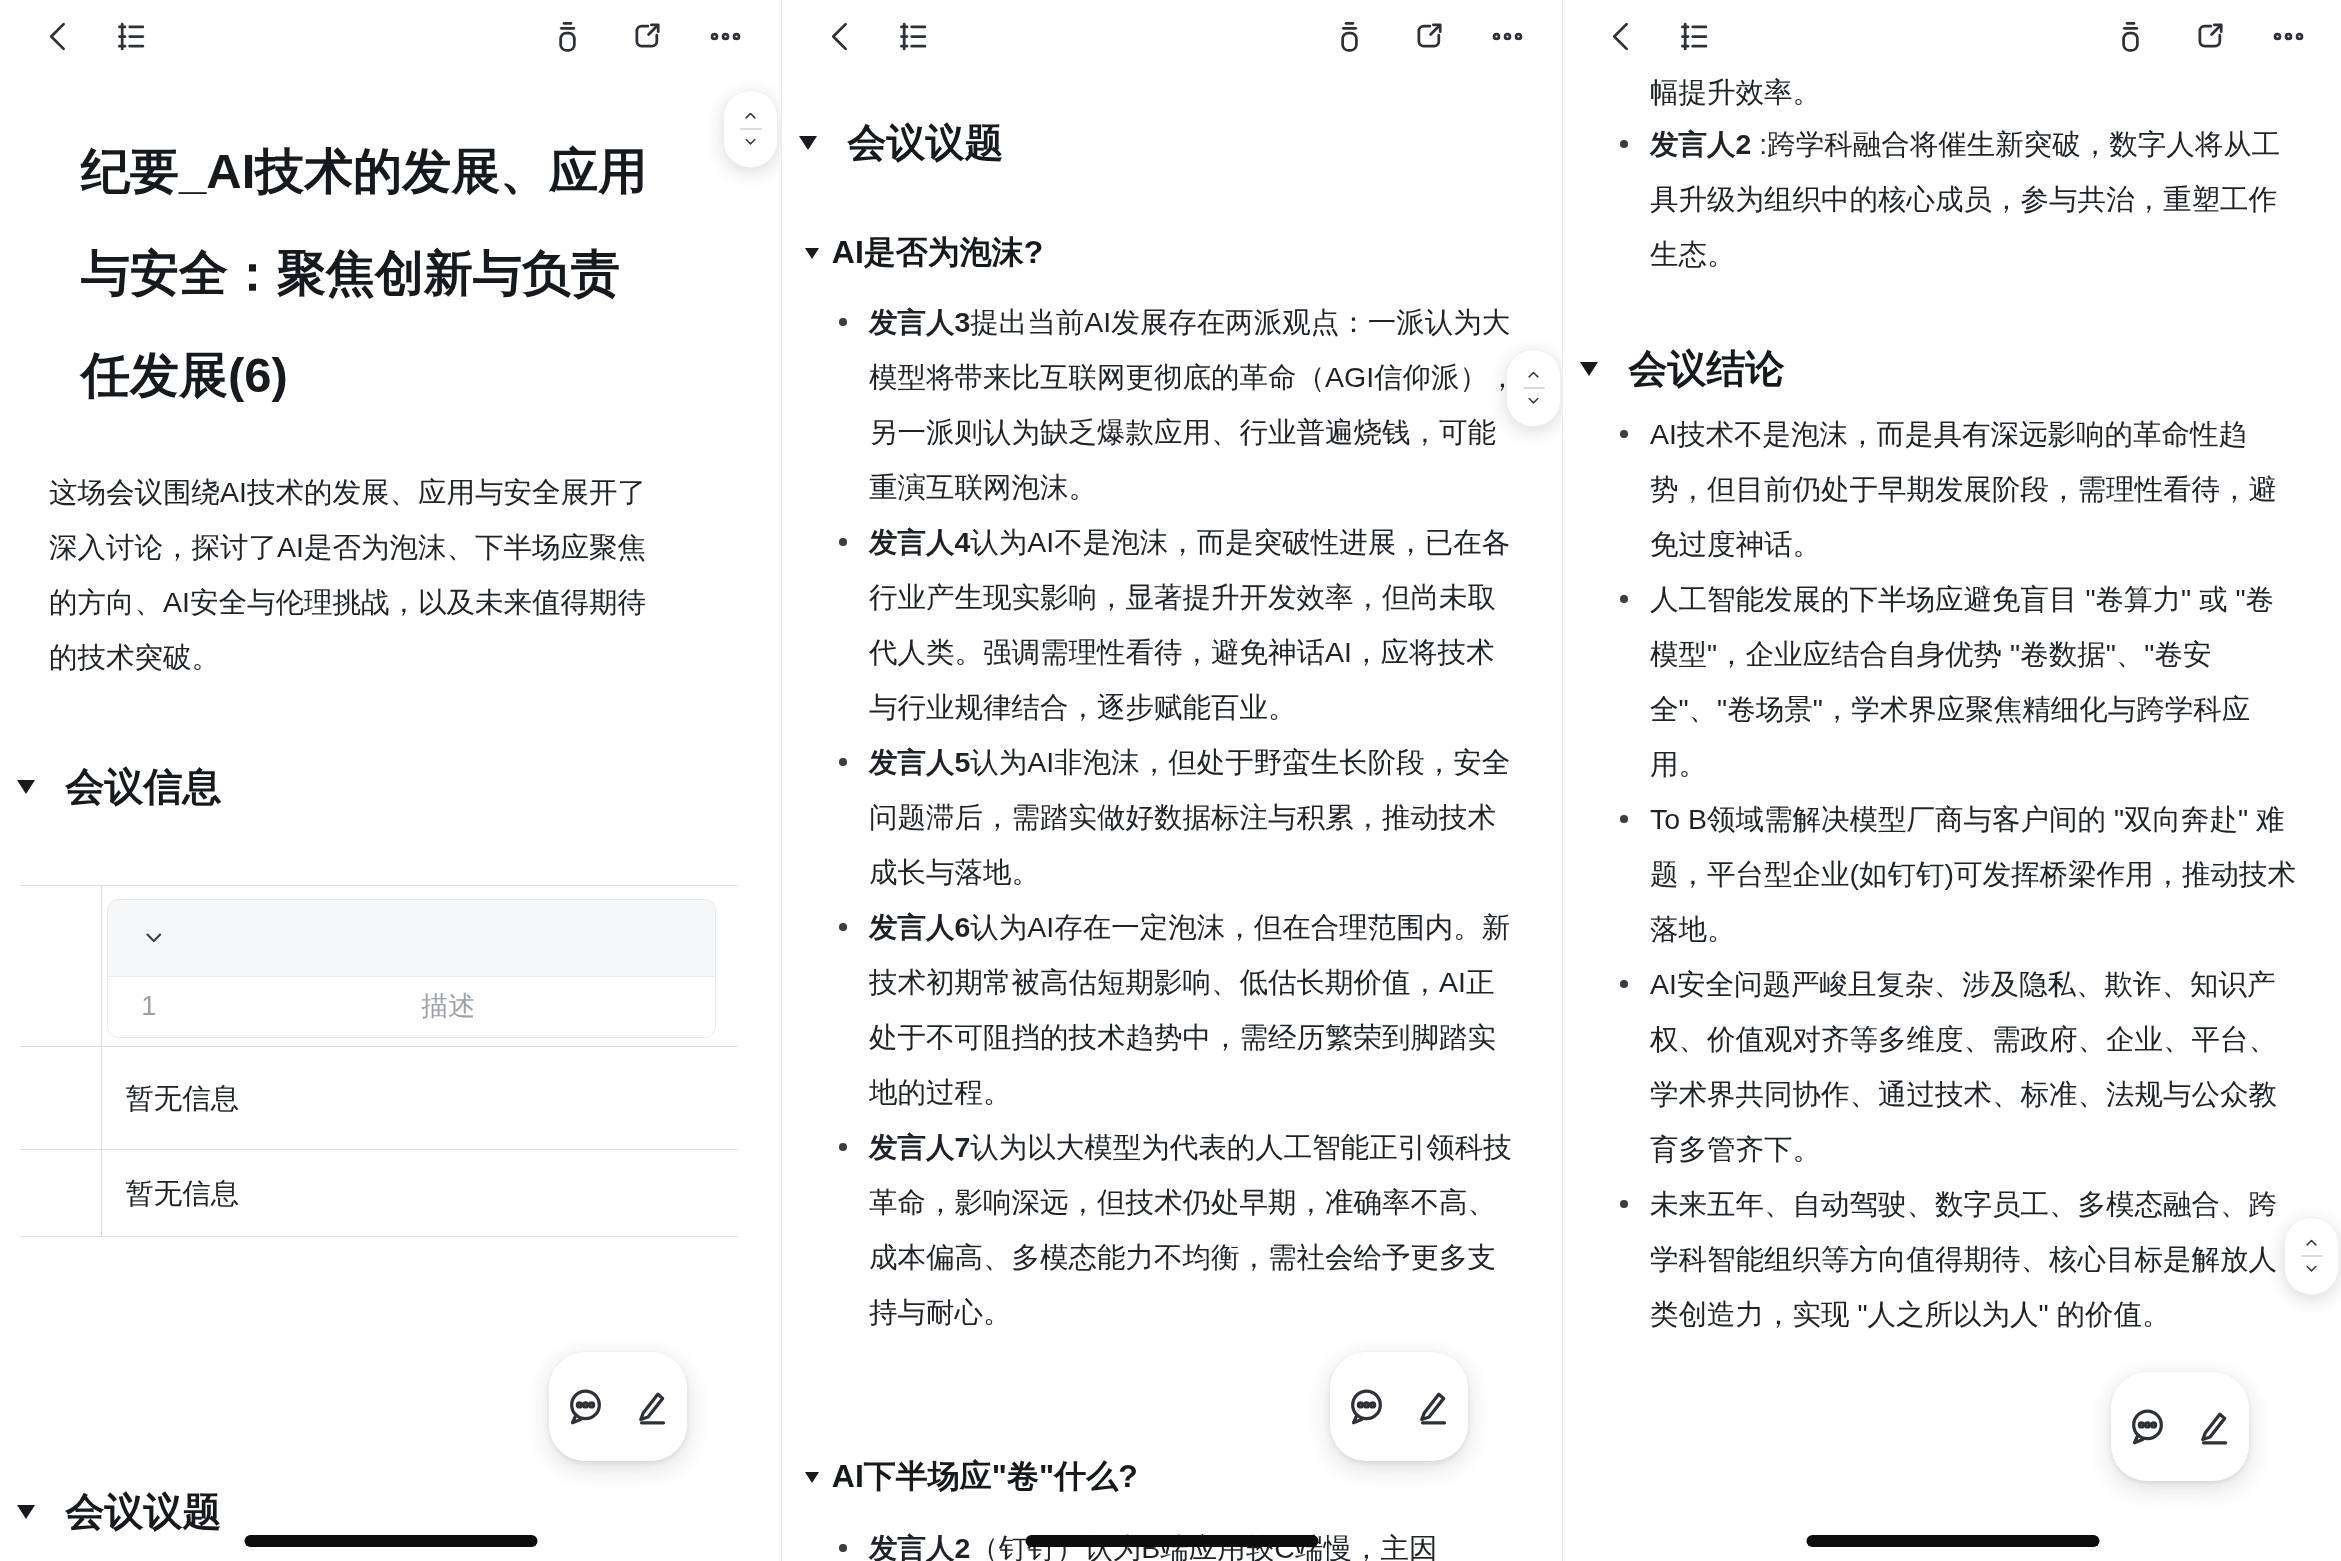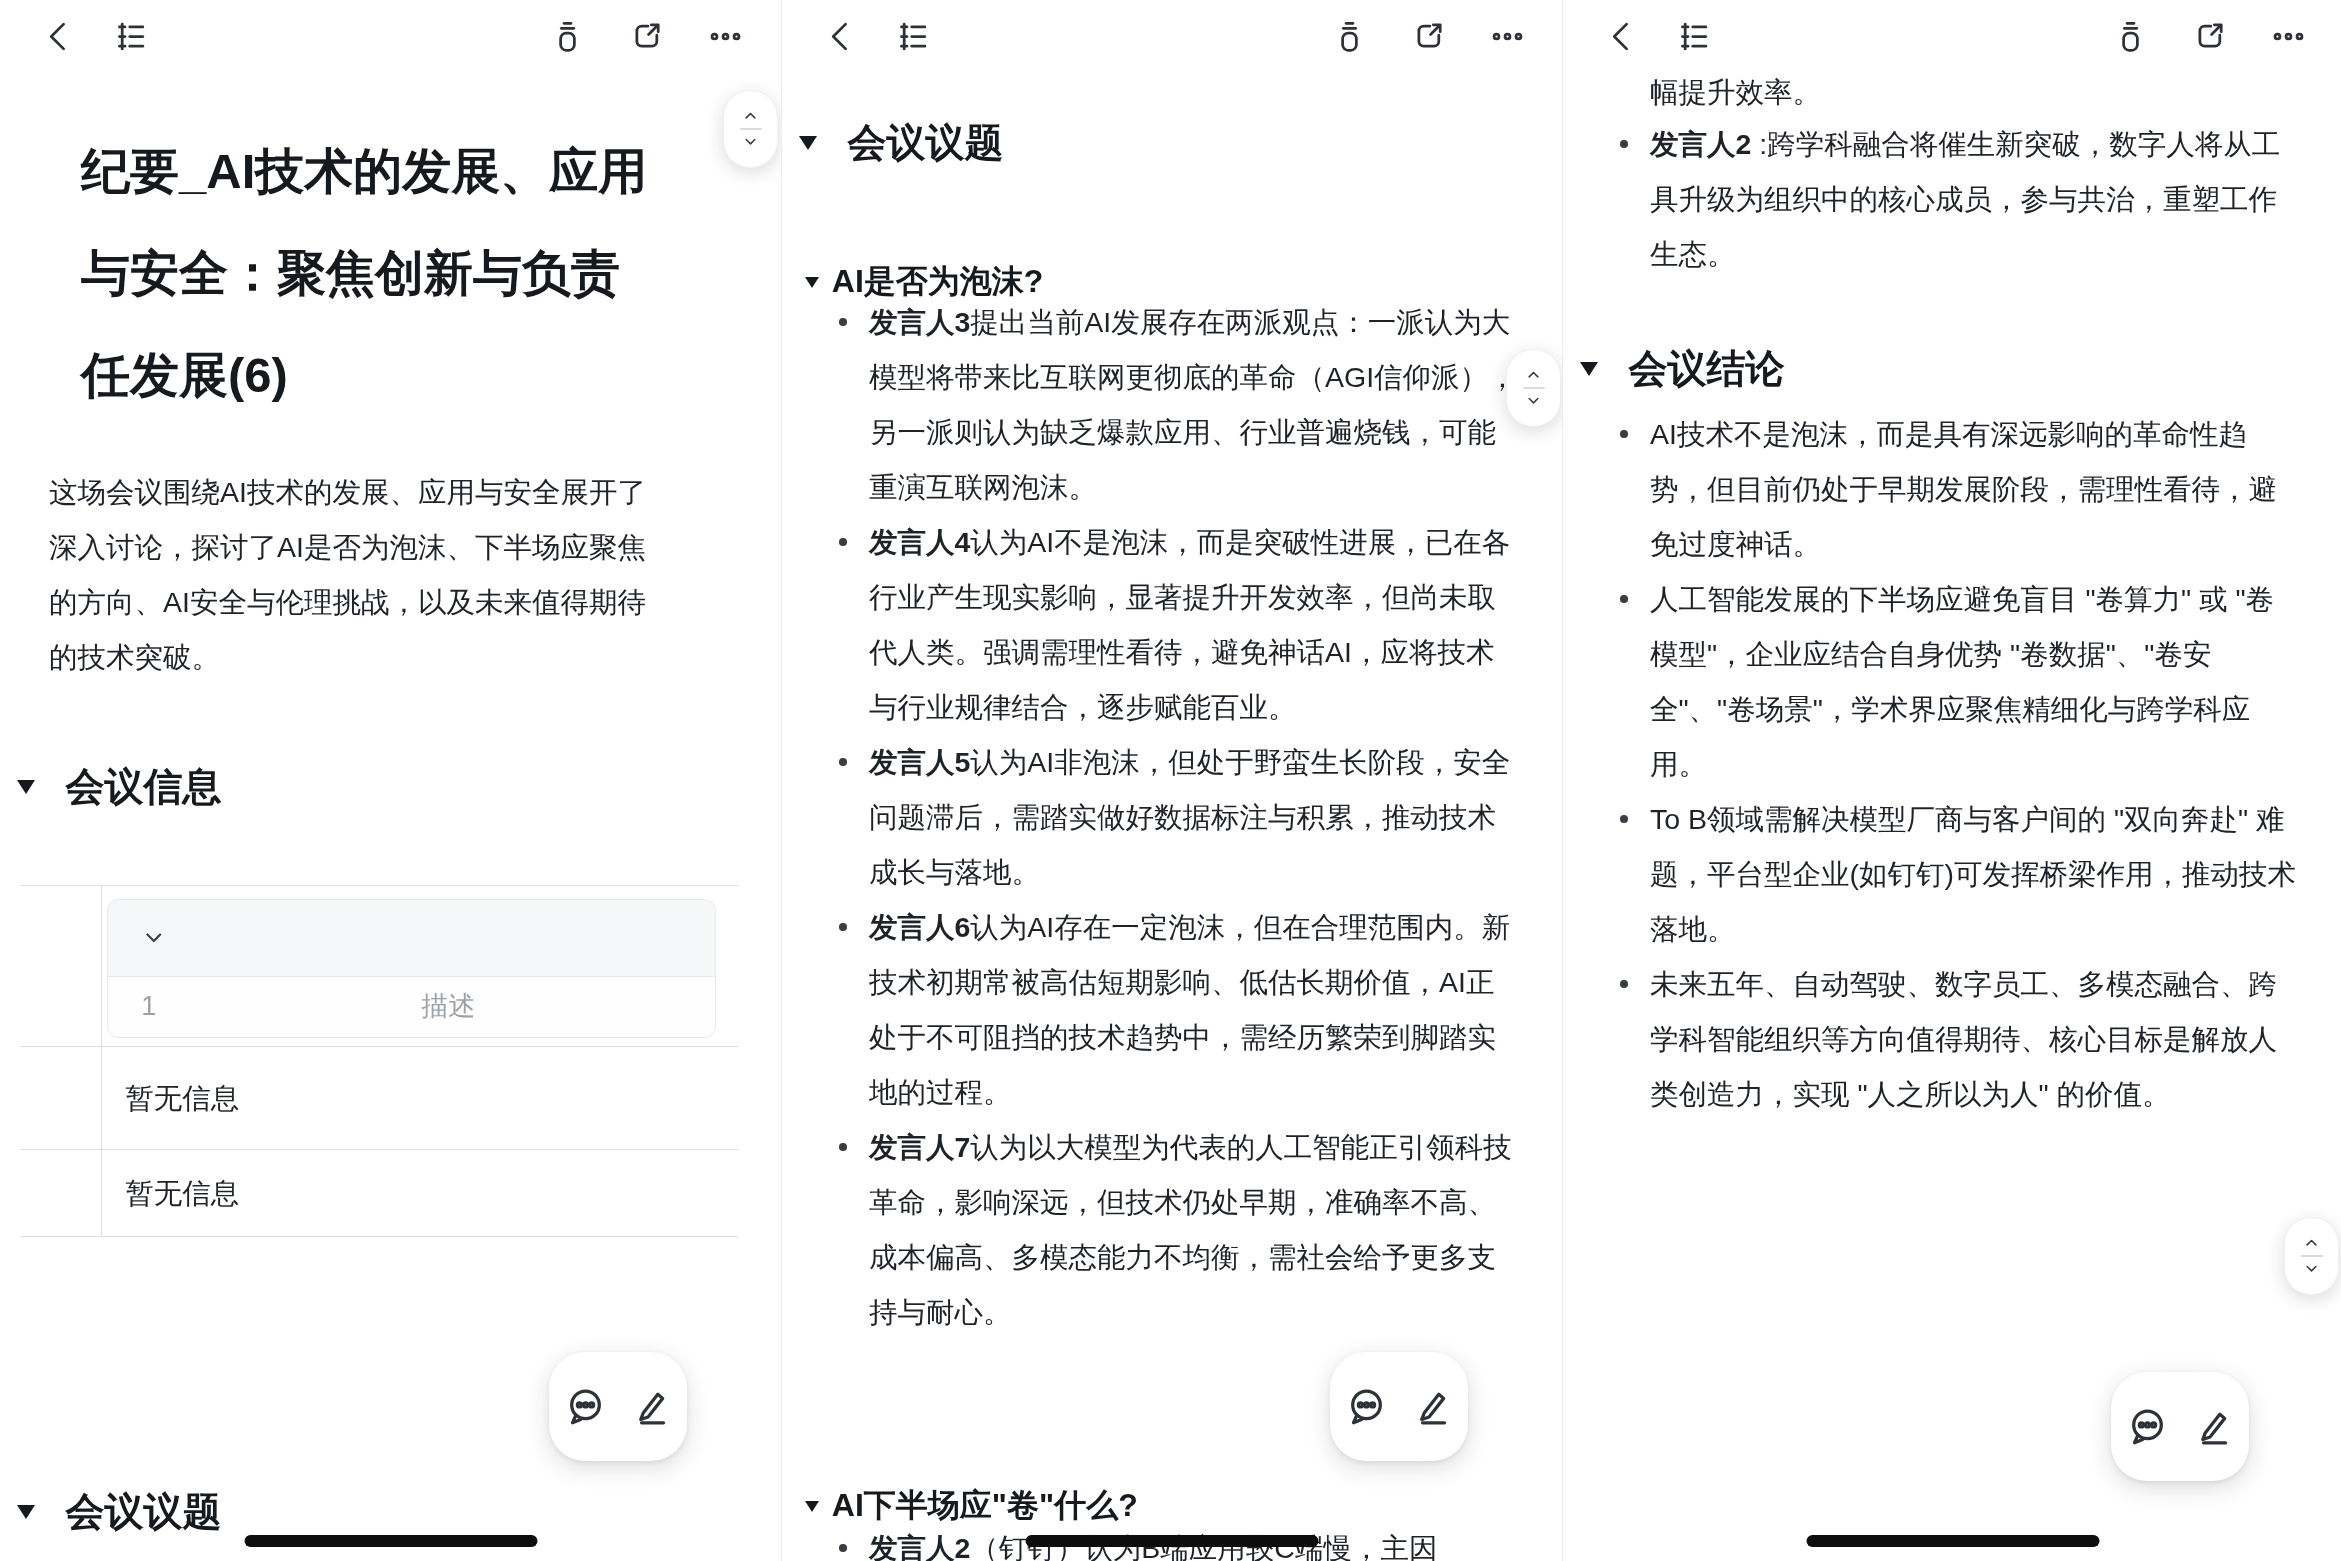--- a/index.html
+++ b/index.html
@@ -17,21 +17,21 @@
   .pos-outline { left:116px; }
   .pos-marker  { left:551px; }
   .pos-share   { left:630px; }
   .pos-more    { left:709px; }
 
   
   .doc-title { position:absolute; left:49px; width:587px; font-size:49px; line-height:102px; font-weight:700; color:#16191d; }
   .summary { position:absolute; left:49px; width:624px; font-size:28.5px; line-height:55px; color:#1f2329; }
   .sec-h { position:absolute; left:17.4px; display:flex; align-items:center; font-size:39px; font-weight:700; color:#16191d;gap:16px; }
   .tri { width:0; height:0; border-left:9.3px solid transparent; border-right:9.3px solid transparent; border-top:14px solid #16191d; margin-right:14px; flex:0 0 auto; }
-  .topic-h { position:absolute; left:23px; display:flex; align-items:center; font-size:32px; font-weight:700; color:#16191d;margin-top:29px; }
+  .topic-h { position:absolute; left:23px; display:flex; align-items:center; font-size:32px; font-weight:700; color:#16191d; }
   .topic-h .tri { border-left-width:7.6px; border-right-width:7.6px; border-top-width:11px; margin-right:12.8px; }
 
   
   .blist { position:absolute; left:87px; list-style:none; font-size:28.5px; line-height:55px; color:#1f2329; }
   .blist li { position:relative; }
   .blist li::before { content:""; position:absolute; left:-30px; top:23px; width:7.6px; height:7.6px; border-radius:50%; background:#3a3e44; }
   .spk { font-weight:700; }
   .clip-line { position:absolute; left:87px; font-size:28.5px; line-height:55px; color:#1f2329; }
 
   
@@ -305,20 +305,21 @@
 
     <div class="sec-h p3-concl-h">
       <span class="tri"></span>
       <span>会议结论</span>
     </div>
 
     <ul class="blist p3-list">
       <li><span>AI技术不是泡沫，而是具有深远影响的革命性趋势，但目前仍处于早期发展阶段，需理性看待，避免过度神话。</span></li>
       <li><span>人工智能发展的下半场应避免盲目 "卷算力" 或 "卷模型"，企业应结合自身优势 "卷数据"、"卷安全"、"卷场景"，学术界应聚焦精细化与跨学科应用。</span></li>
       <li><span>To B领域需解决模型厂商与客户间的 "双向奔赴" 难题，平台型企业(如钉钉)可发挥桥梁作用，推动技术落地。</span></li>
+      <li><span>AI安全问题严峻且复杂、涉及隐私、欺诈、知识产权、价值观对齐等多维度、需政府、企业、平台、学术界共同协作、通过技术、标准、法规与公众教育多管齐下。</span></li>
       <li><span>未来五年、自动驾驶、数字员工、多模态融合、跨学科智能组织等方向值得期待、核心目标是解放人类创造力，实现 "人之所以为人" 的价值。</span></li>
     </ul>
 
     <div class="scroll-pill" style="left:721px; top:1217px;">
       <svg class="ic" viewBox="0 0 48 48">
           <use href="#i-chev-up"></use>
         </svg>
       <span class="div"></span>
       <svg class="ic" viewBox="0 0 48 48">
           <use href="#i-chev-down"></use>

